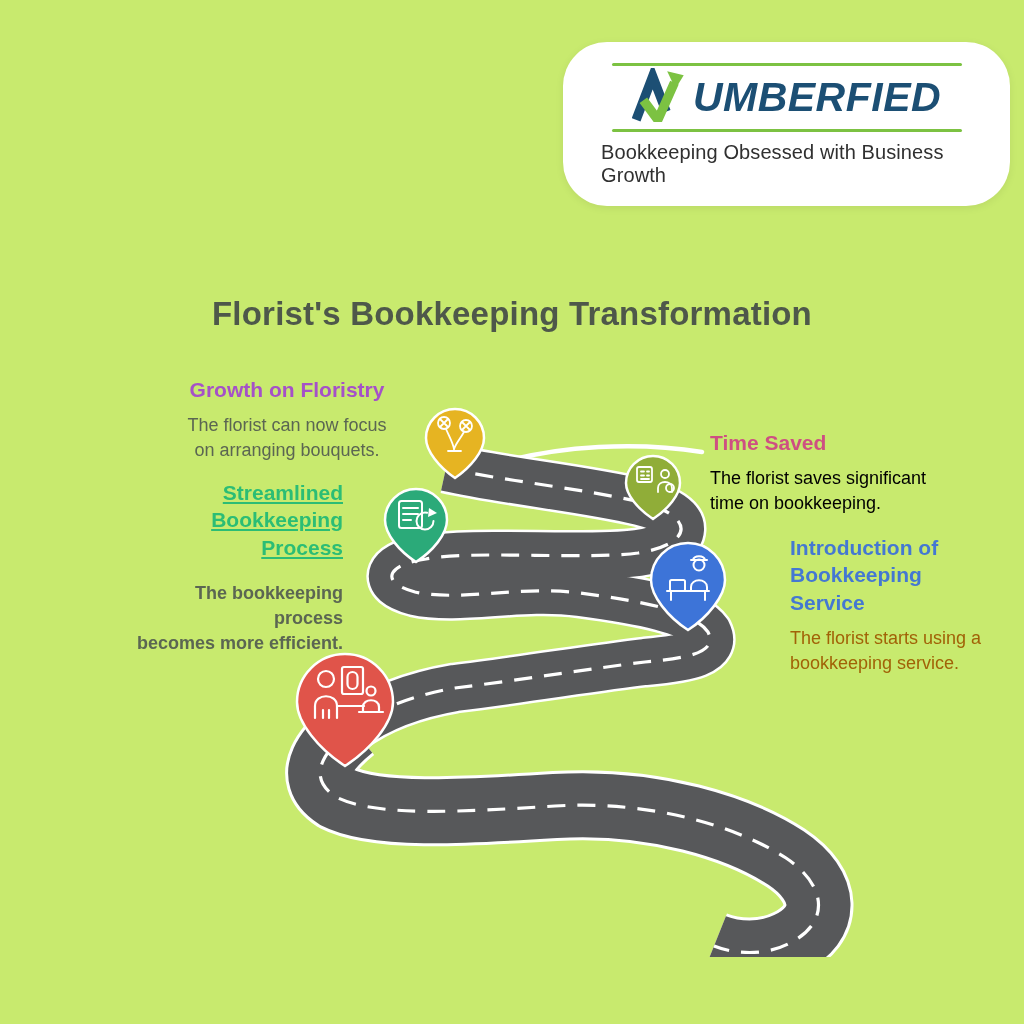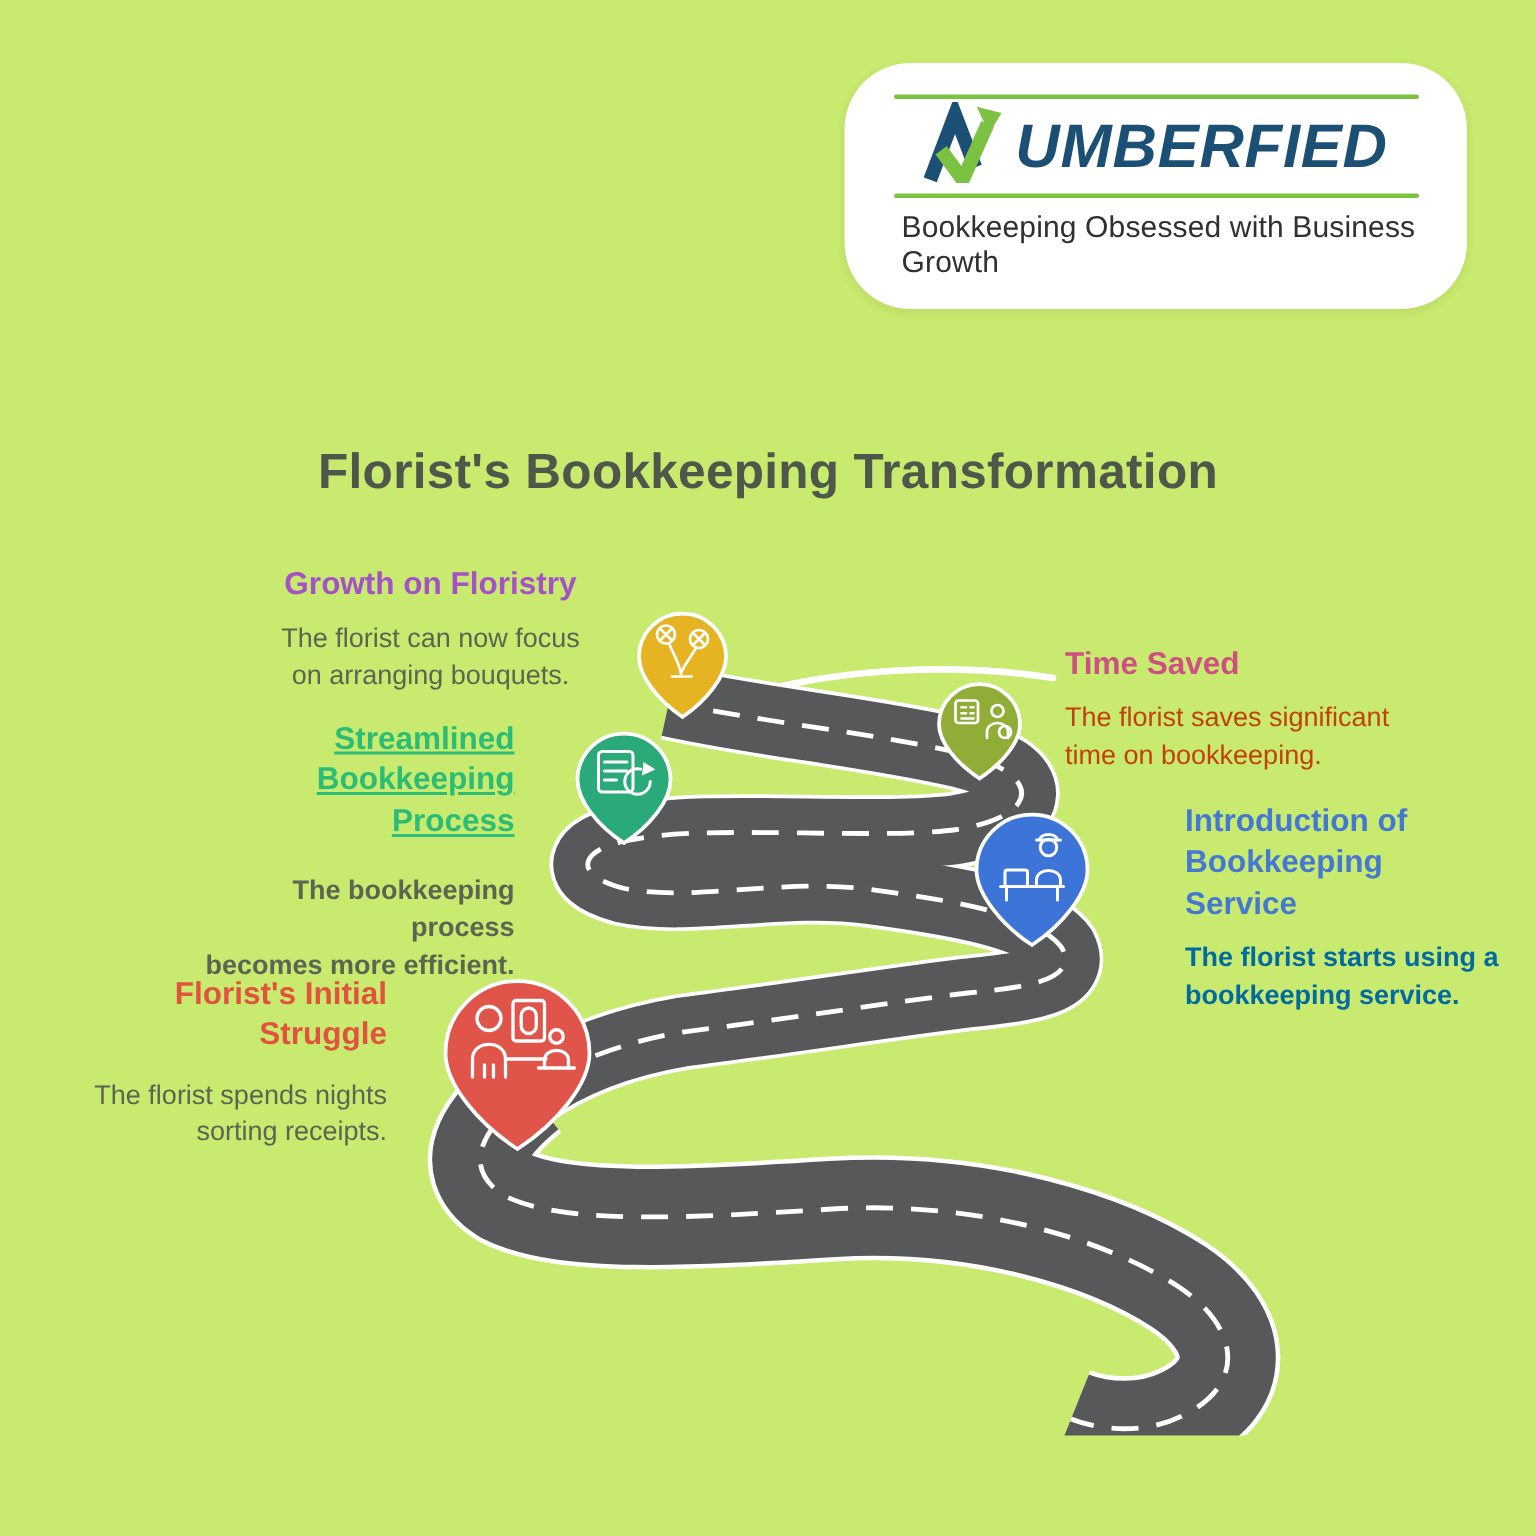--- a/index.html
+++ b/index.html
@@ -4,21 +4,21 @@
 <style>
   html,body{margin:0;padding:0;}
   #canvas{
     position:relative;width:1024px;height:1024px;overflow:hidden;
     font-family:"Liberation Sans",sans-serif;
   }
   svg.layer{position:absolute;left:0;top:0;width:1024px;height:1024px;}
 
   
   .logo-card{
-    position:absolute;left:563px;top:42px;width:415px;height:164px;
+    position:absolute;left:563px;top:42px;width:447px;height:164px;
     border-radius:44px;display:flex;flex-direction:column;align-items:center;
     box-shadow:0 2px 8px rgba(0,0,0,.07);
   }
   .logo-line{width:350px;height:3px;border-radius:2px;}
   .logo-line.top{margin-top:21px;}
   .wordmark{display:flex;align-items:center;height:60px;margin:2px 0 1px 0;}
   .wordmark .n-mark{width:60px;height:54px;margin-right:1px;margin-top:-6px;}
   .wordmark .brand-rest{
     font-size:41px;font-weight:900;font-style:italic;letter-spacing:.5px;
     line-height:1;transform:translateY(-1px);
@@ -163,34 +163,28 @@
   </div>
 
   <div class="milestone-text align-right" id="mt-streamlined">
     <div class="ms-heading" style="color: rgb(43, 189, 117); text-decoration: underline;">Streamlined
 Bookkeeping
 Process</div>
     <div class="ms-desc" style="color: rgb(91, 102, 82);">The bookkeeping process
 becomes more efficient.</div>
   </div>
 
-  <div class="milestone-text align-right" id="mt-struggle">
-    <div class="ms-heading" style="color: rgb(226, 82, 61);">Florist's Initial
-Struggle</div>
-    <div class="ms-desc" style="color: rgb(91, 102, 82);">The florist spends nights
-sorting receipts.</div>
-  </div>
 
   <div class="milestone-text align-left" id="mt-timesaved">
     <div class="ms-heading" style="color: rgb(206, 79, 130);">Time Saved</div>
-    <div class="ms-desc" style="color: #c2410c;">The florist saves significant
+    <div class="ms-desc" style="color: #000000;">The florist saves significant
 time on bookkeeping.</div>
   </div>
 
   <div class="milestone-text align-left" id="mt-intro">
     <div class="ms-heading" style="color: rgb(68, 120, 210);">Introduction of
 Bookkeeping
 Service</div>
-    <div class="ms-desc" style="color: #0369a1; font-weight: bold;">The florist starts using a
+    <div class="ms-desc" style="color: #a16207;">The florist starts using a
 bookkeeping service.</div>
   </div>
 
 </div>
 
 </body></html>

